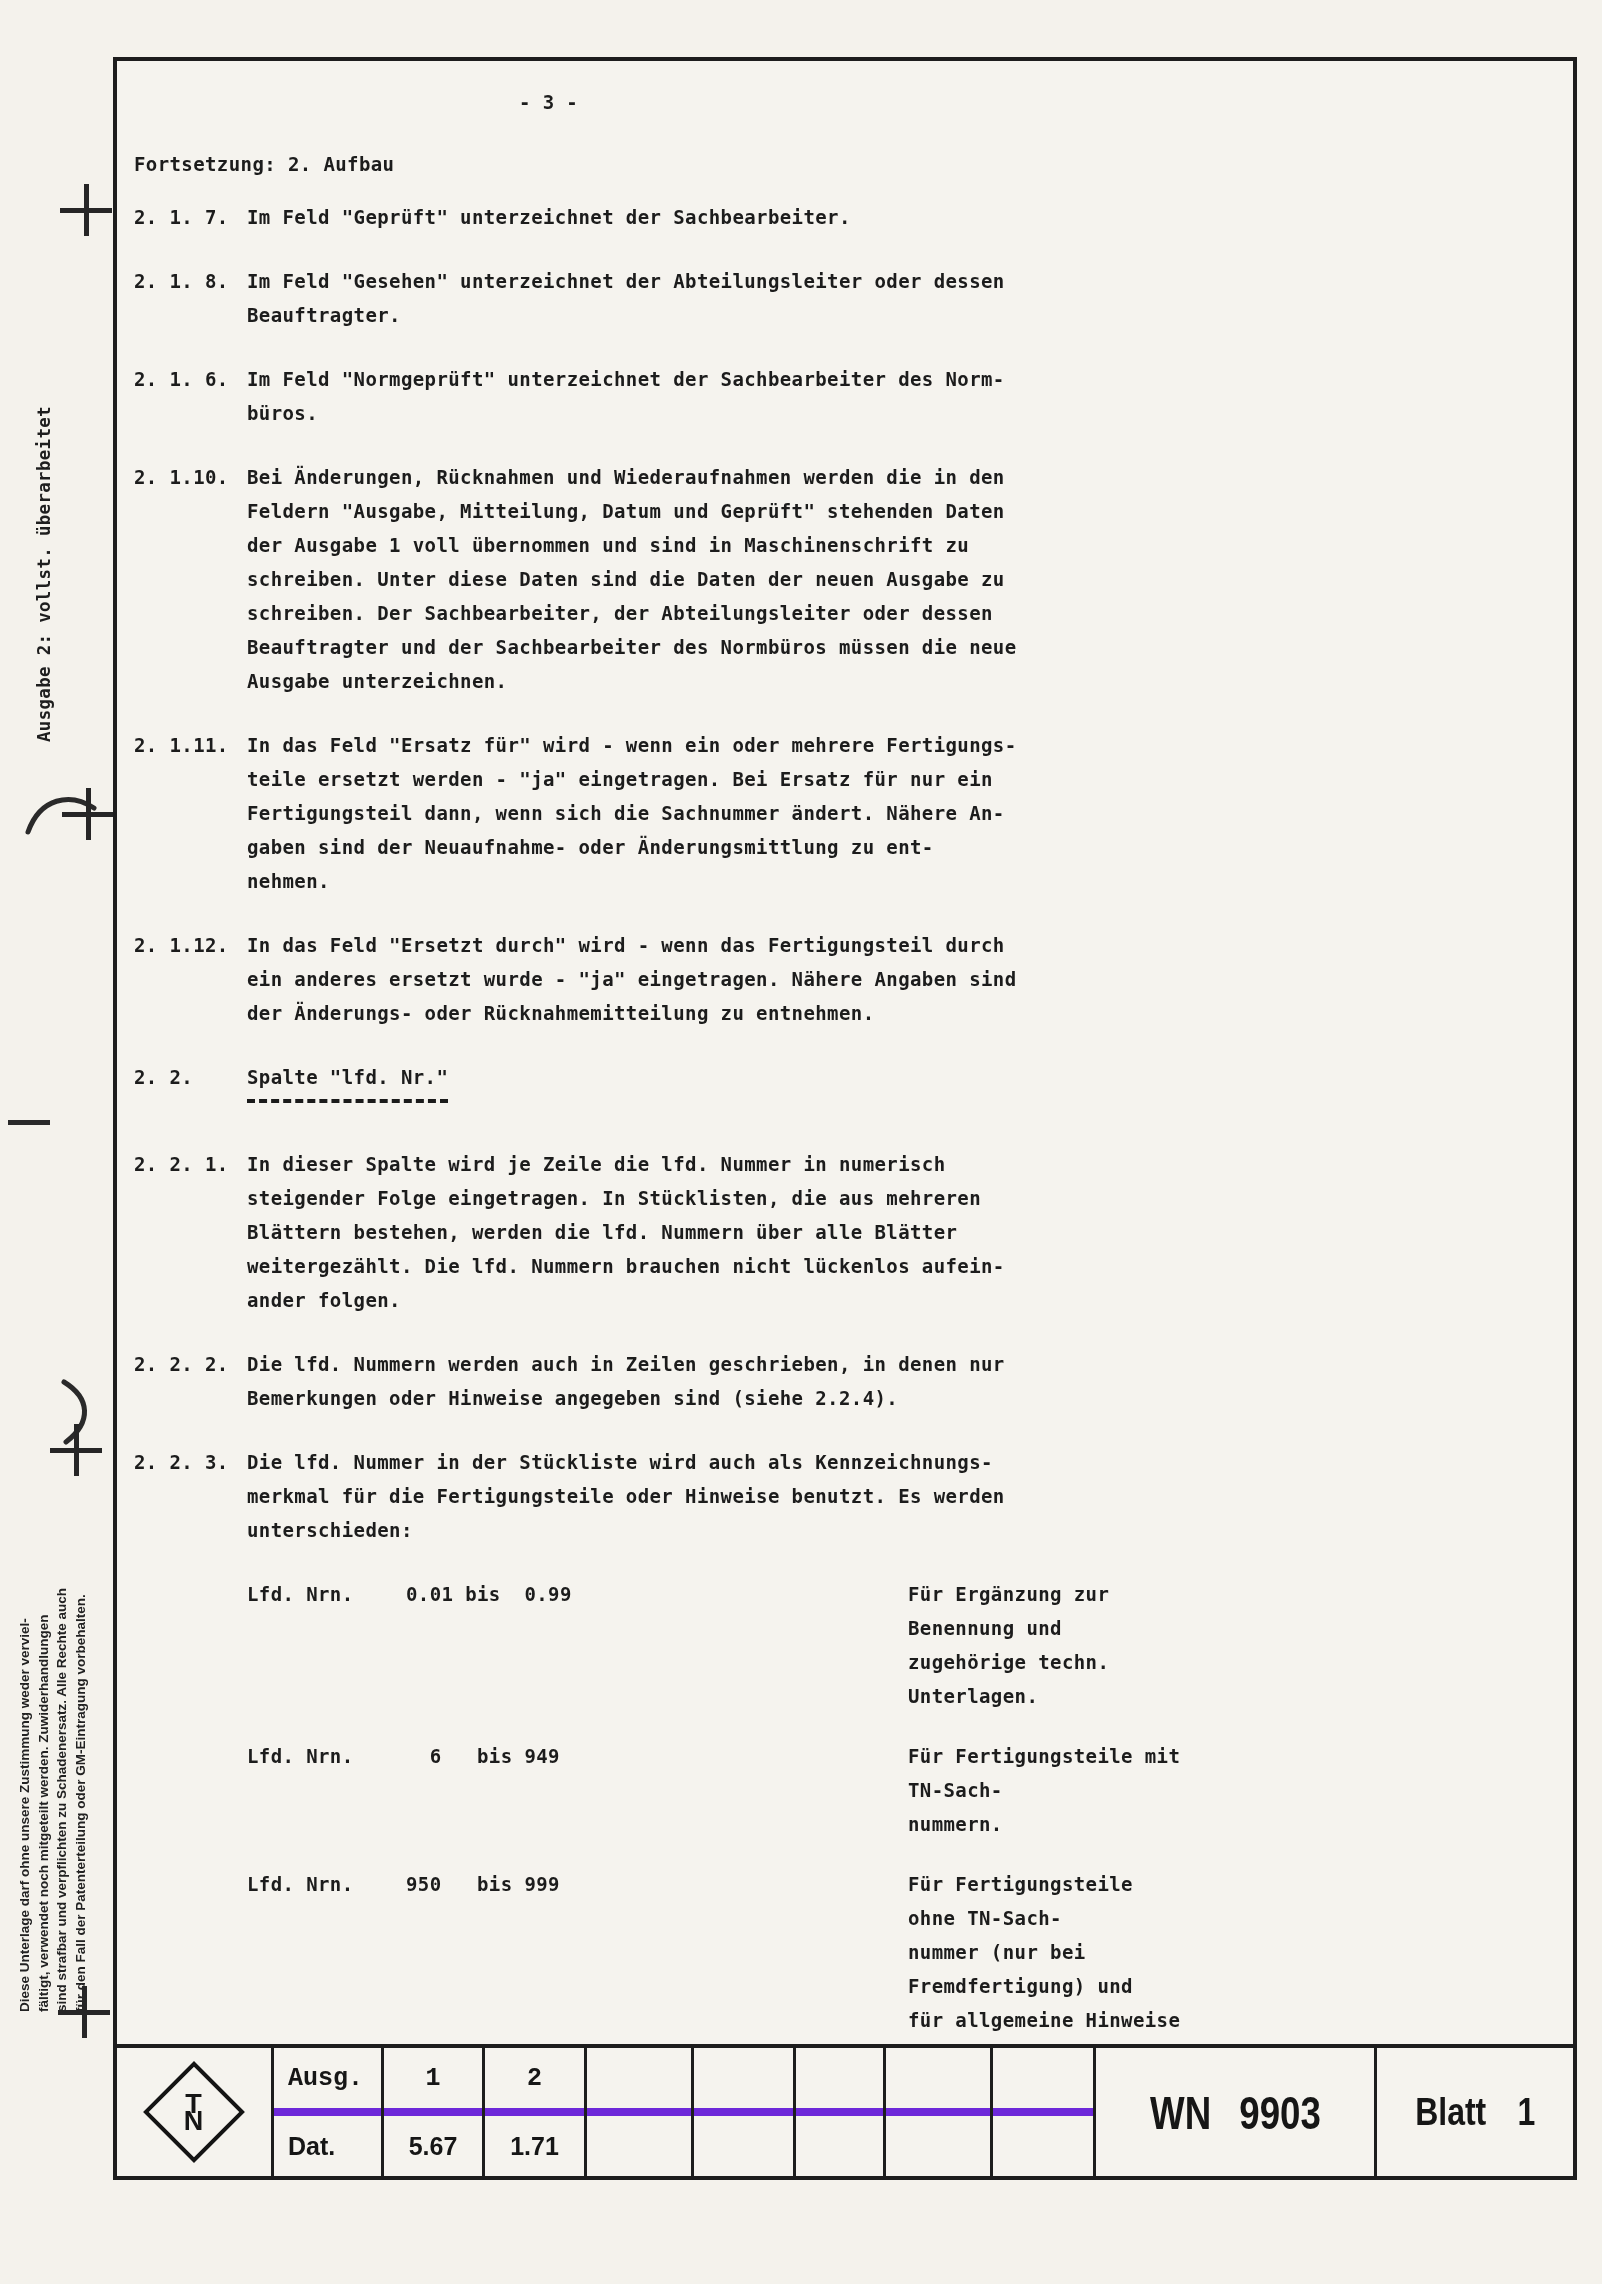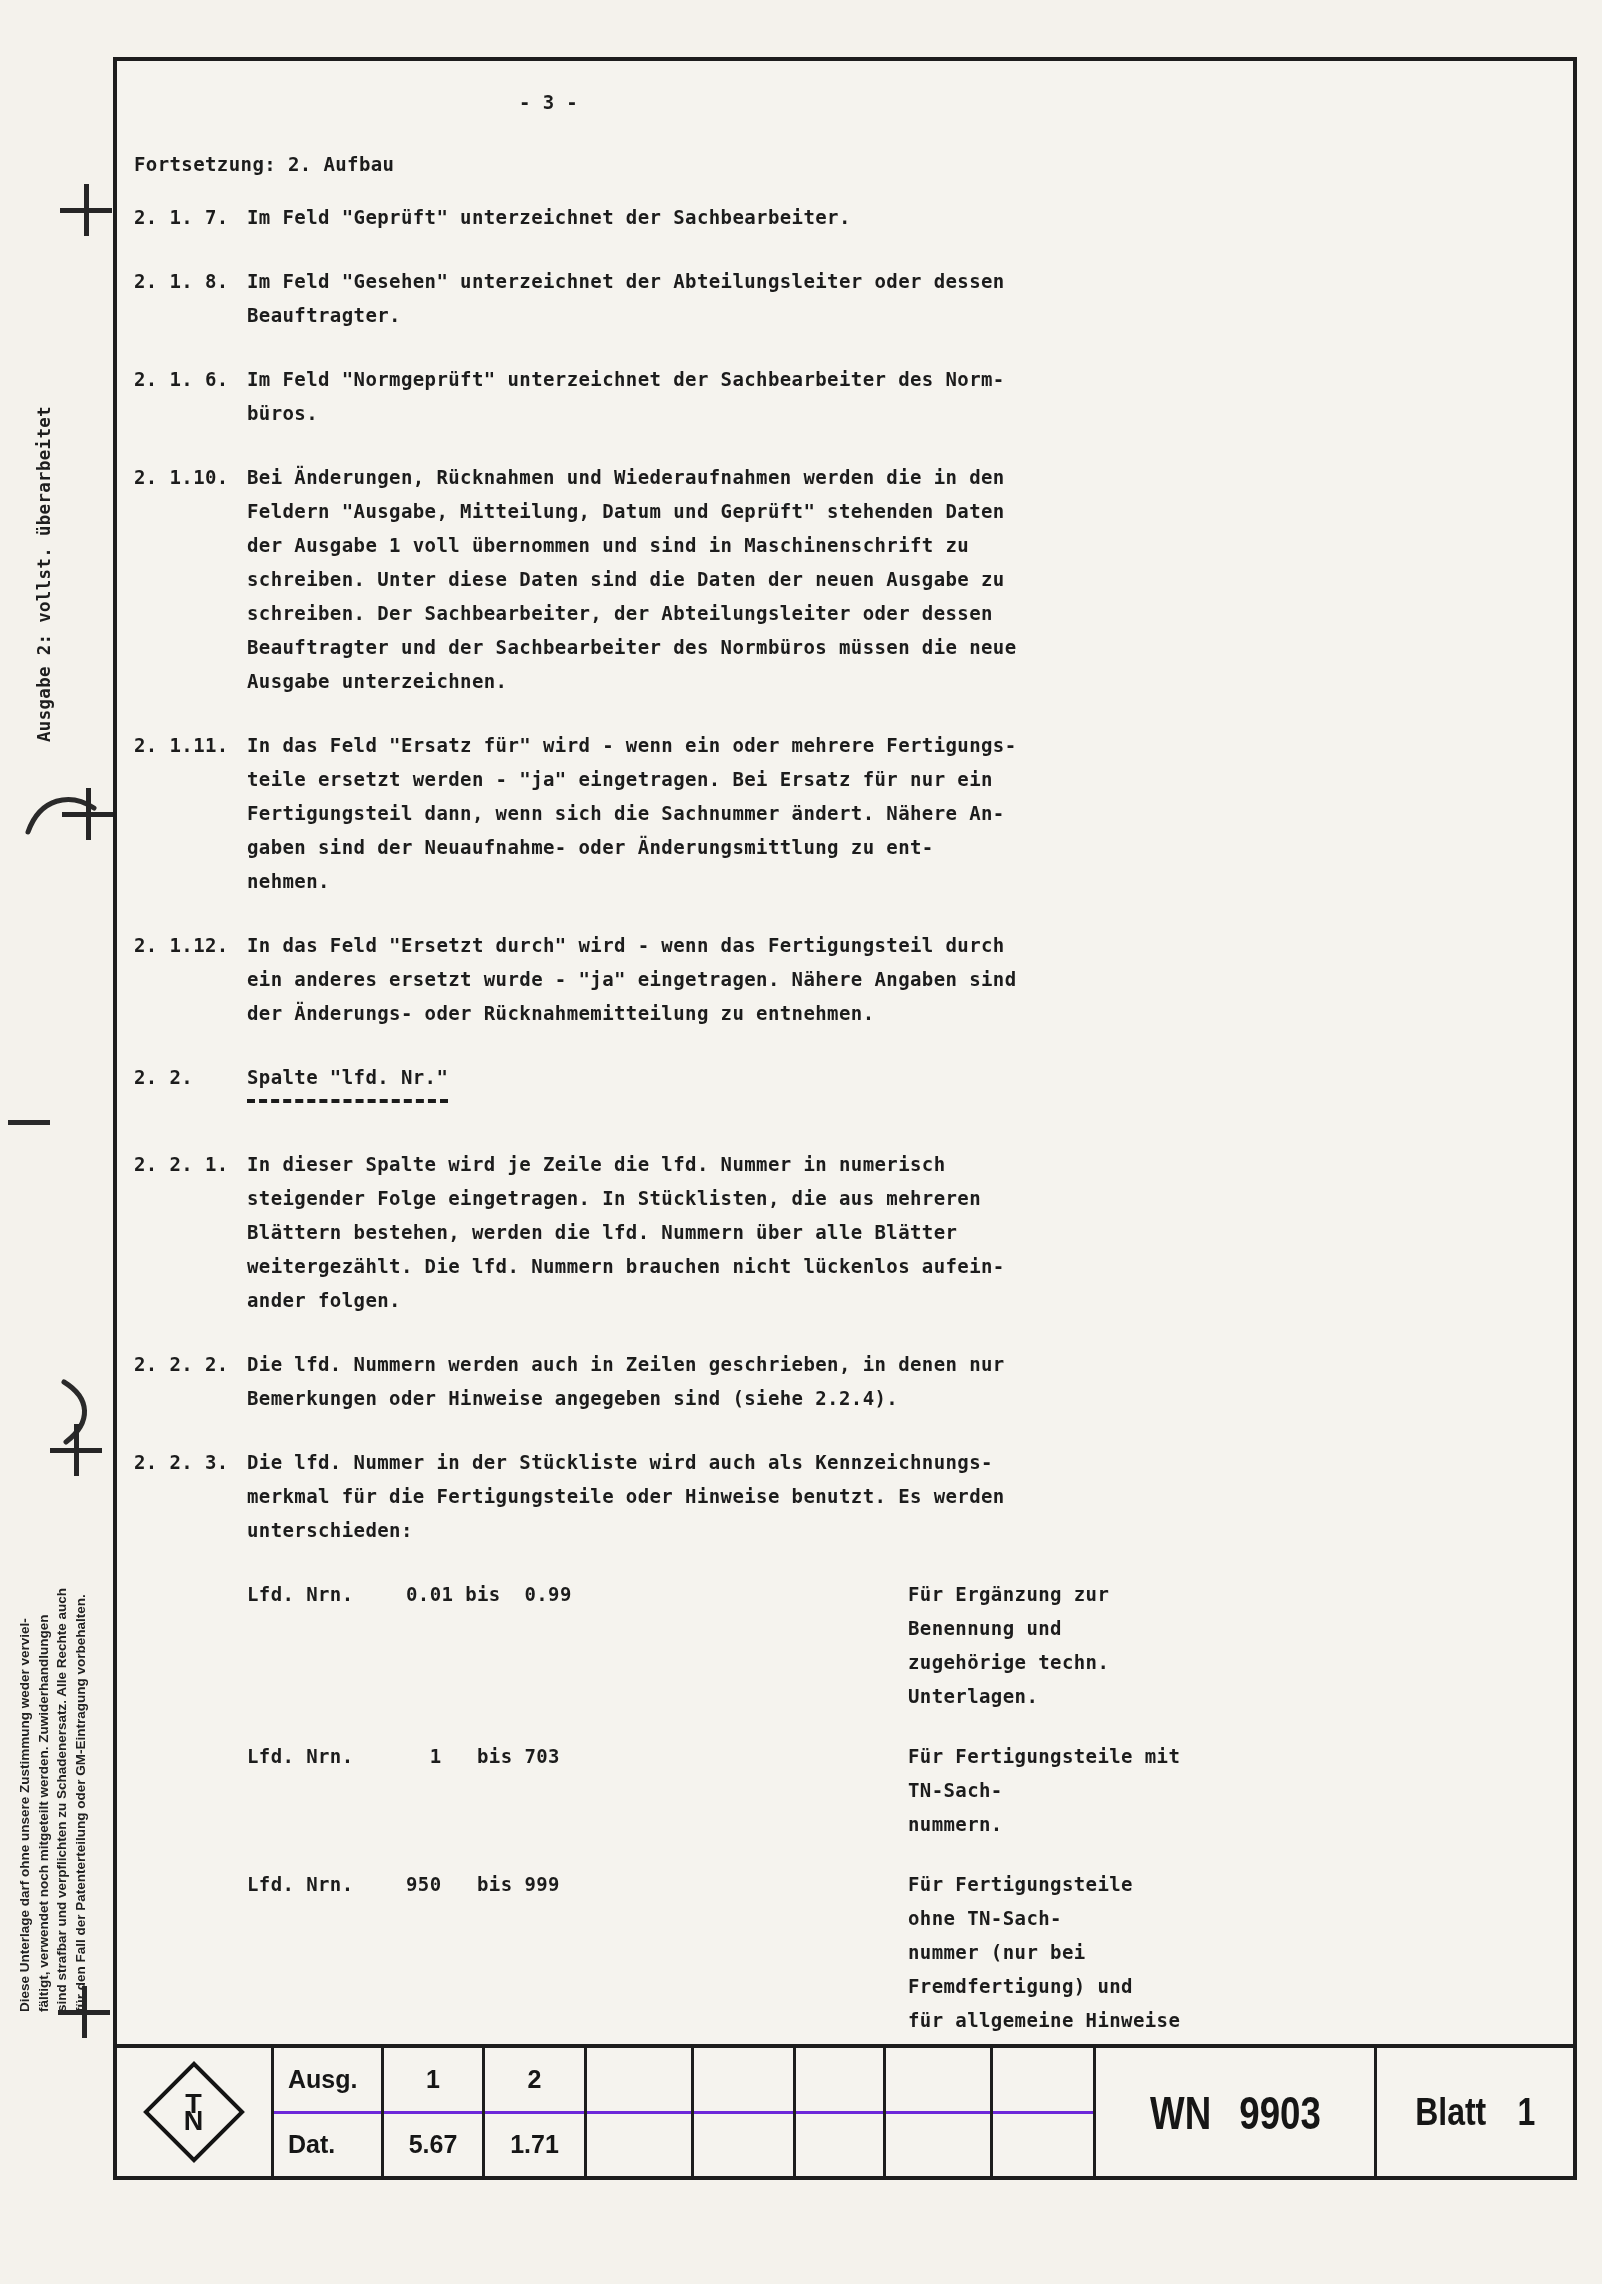--- a/index.html
+++ b/index.html
@@ -59,21 +59,21 @@
   .footer{
     position:absolute;left:0;right:0;bottom:0;height:132px;
     border-top:4px solid #1d1d1d;display:flex;box-sizing:border-box;
     font-family:"Liberation Sans","DejaVu Sans",sans-serif;font-weight:bold;color:#161616;
     background:#f5f3ee;
   }
   .cell{border-right:3px solid #1d1d1d;box-sizing:border-box;flex:none;
     display:flex;flex-direction:column;}
   .cell:last-child{border-right:none;}
   .cell.two .t,.cell.two .b{flex:1;display:flex;align-items:center;box-sizing:border-box;}
-  .cell.two .t{border-bottom:3px solid #6d28d9;}
+  .cell.two .t{border-bottom:8px solid #6d28d9;font-family:Liberation Mono, monospace;}
   .lab{padding-left:14px;font-size:25px;}
   .cval{justify-content:center;font-size:25px;}
   .logo-cell{align-items:center;justify-content:center;}
   .diamond{width:64px;height:64px;border:4px solid #141414;transform:rotate(45deg);
     display:flex;align-items:center;justify-content:center;background:#f5f3ee;}
   .tn{transform:rotate(-45deg);display:flex;flex-direction:column;align-items:center;
     font-size:27px;line-height:22px;letter-spacing:0;}
   .tn .tn-n{margin-top:-5px;}
   .cell.wn,.cell.blatt{flex-direction:row;align-items:center;justify-content:center;}
   .wn-inner{display:flex;gap:36px;font-size:47px;transform:scaleX(.78);white-space:pre;}
@@ -180,21 +180,21 @@
           <div class="lfdlabel">Lfd. Nrn.</div>
           <div class="lfdrange">0.01 bis  0.99</div>
           <div class="lfddesc">Für Ergänzung zur Benennung und
 zugehörige techn. Unterlagen.</div>
         </div>
       </div>
       <div class="item lfd">
         <div class="num"></div>
         <div class="lfdrow">
           <div class="lfdlabel">Lfd. Nrn.</div>
-          <div class="lfdrange">  1   bis 703</div>
+          <div class="lfdrange">  6   bis 949</div>
           <div class="lfddesc">Für Fertigungsteile mit TN-Sach-
 nummern.</div>
         </div>
       </div>
       <div class="item lfd">
         <div class="num"></div>
         <div class="lfdrow">
           <div class="lfdlabel">Lfd. Nrn.</div>
           <div class="lfdrange">950   bis 999</div>
           <div class="lfddesc">Für Fertigungsteile ohne TN-Sach-

